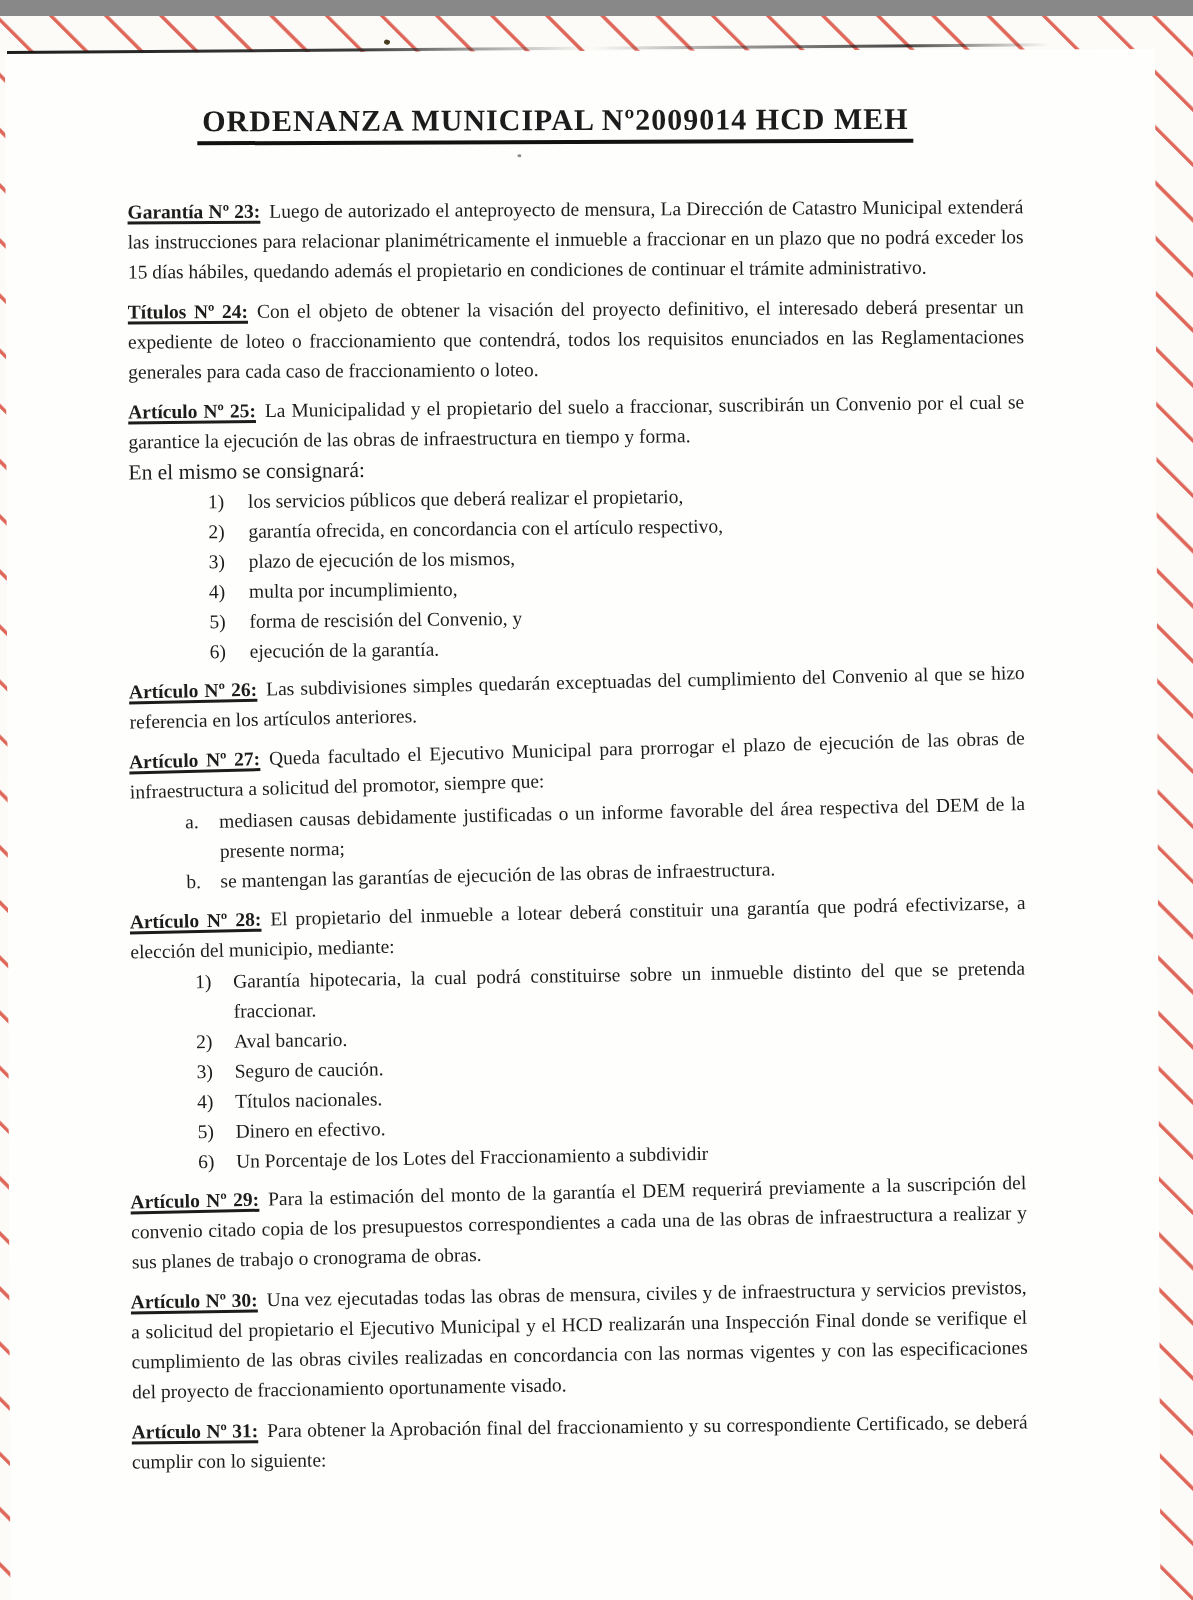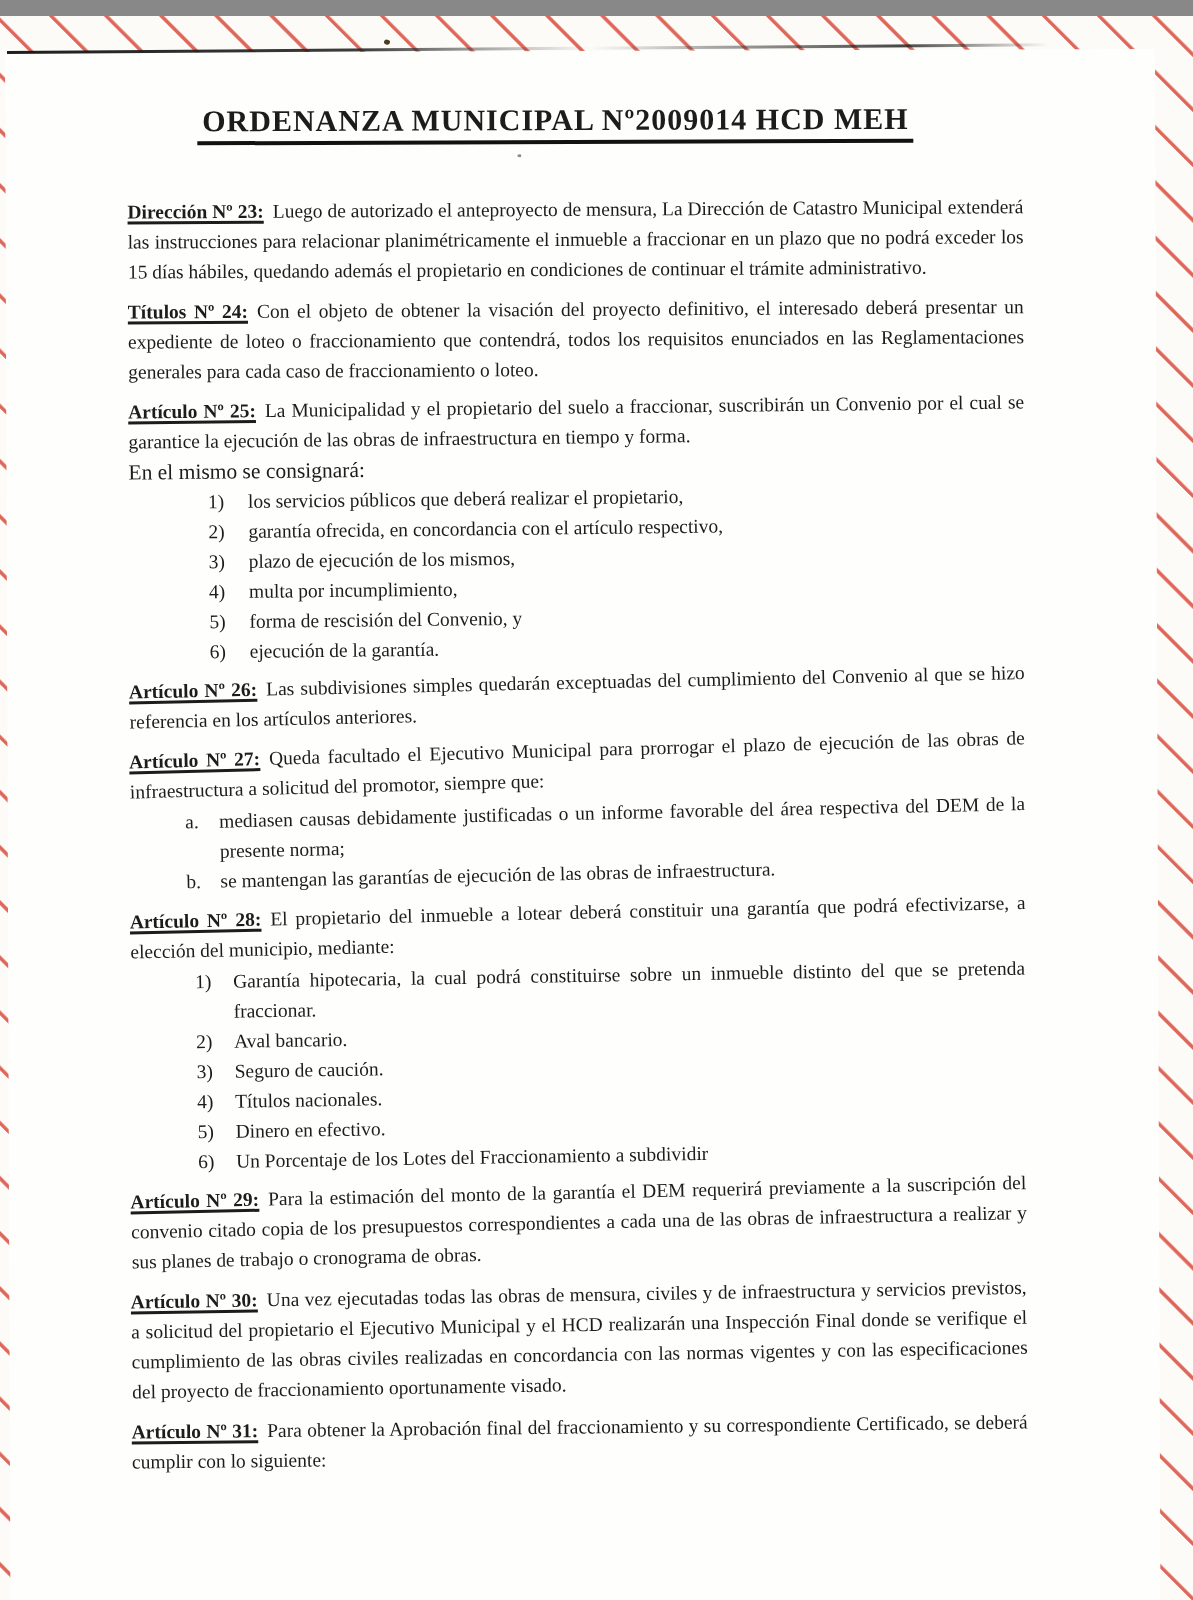--- a/index.html
+++ b/index.html
@@ -110,21 +110,21 @@
     <div class="speck1"></div>
     <div class="speck2"></div>
 
     <div class="content">
 
       <div class="title-row">
         <span class="doc-title">ORDENANZA MUNICIPAL Nº2009014 HCD MEH</span>
       </div>
 
       <p class="art tilt-0">
-        <span class="lbl">Dirección Nº 23:</span><span>Luego de autorizado el anteproyecto de mensura, La Dirección de Catastro Municipal extenderá las instrucciones para relacionar planimétricamente el inmueble a fraccionar en un plazo que no podrá exceder los 15 días hábiles, quedando además el propietario en condiciones de continuar el trámite administrativo.</span>
+        <span class="lbl">Garantía Nº 23:</span><span>Luego de autorizado el anteproyecto de mensura, La Dirección de Catastro Municipal extenderá las instrucciones para relacionar planimétricamente el inmueble a fraccionar en un plazo que no podrá exceder los 15 días hábiles, quedando además el propietario en condiciones de continuar el trámite administrativo.</span>
       </p>
 
       <p class="art tilt-0">
         <span class="lbl">Títulos Nº 24:</span><span>Con el objeto de obtener la visación del proyecto definitivo, el interesado deberá presentar un expediente de loteo o fraccionamiento que contendrá, todos los requisitos enunciados en las Reglamentaciones generales para cada caso de fraccionamiento o loteo.</span>
       </p>
 
       <p class="art tilt-1" style="margin-bottom:0">
         <span class="lbl">Artículo Nº 25:</span><span>La Municipalidad y el propietario del suelo a fraccionar, suscribirán un Convenio por el cual se garantice la ejecución de las obras de infraestructura en tiempo y forma.</span>
       </p>
       <p class="consign tilt-1">En el mismo se consignará:</p>

